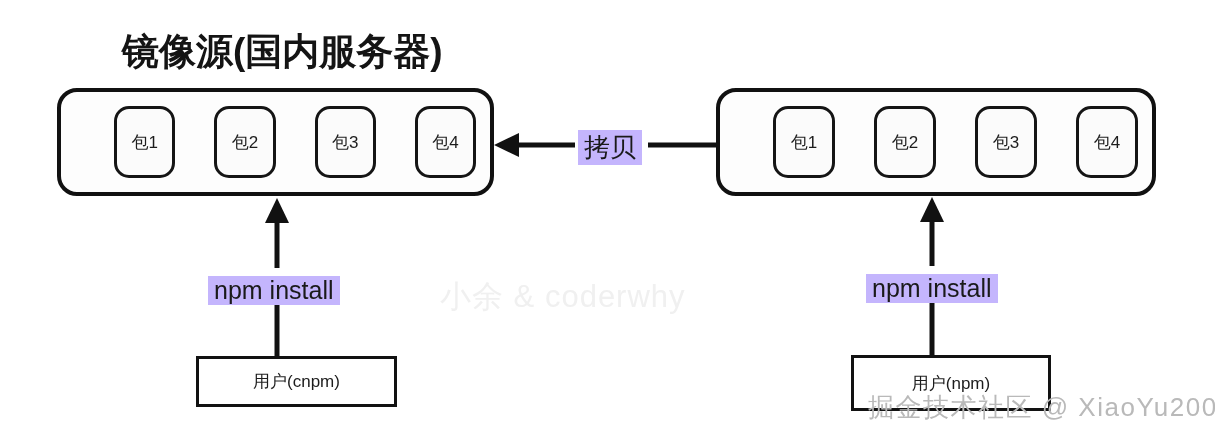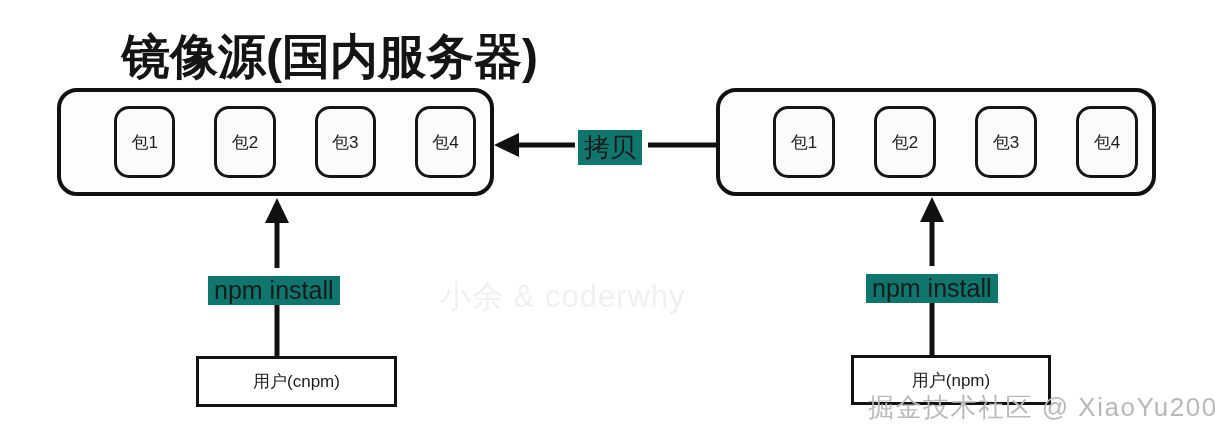--- a/index.html
+++ b/index.html
@@ -37,21 +37,21 @@
     font-size: 26px;
     letter-spacing: 1.5px;
     color: #b9b9b9;
     white-space: nowrap;
     user-select: none;
   }
 
   
   .panel-title {
     position: absolute;
-    font-size: 48px;
+    font-size: 37px;
     font-weight: 700;
     line-height: 1;
     white-space: nowrap;
     color: #141414;
   }
   #title-left  { left: 122px; top: 33px; }
   #title-right { left: 784px; top: 33px; }
 
   
   .repo-panel {
@@ -96,37 +96,37 @@
     border: 3px solid #121212;
     background: #ffffff;
     display: flex;
     align-items: center;
     justify-content: center;
     font-size: 17px;
     color: #1c1c1c;
     margin-left: 19px;
   }
   #user-left  { left: 177px; top: 356px; width: 201px; height: 51px; }
-  #user-right { left: 832px; top: 355px; width: 200px; height: 50px; }
+  #user-right { left: 832px; top: 355px; width: 200px; height: 56px; }
 
   
   #arrows {
     position: absolute;
     left: 0; top: 0;
     width: 1215px; height: 437px;
     pointer-events: none;
   }
 
   
   .arrow-label {
     position: absolute;
     font-size: 25px;
     color: #1a1a1a;
     white-space: nowrap;
-    background: #0f766e;
+    background: #c4b5fd;
     padding: 0 6px;
   }
   #label-copy        { left: 578px; top: 130px; font-size: 26px; }
   #label-install-left  { left: 208px; top: 276px; }
   #label-install-right { left: 866px; top: 274px; }
 </style>
 </head>
 <body>
 
 <div id="canvas">

